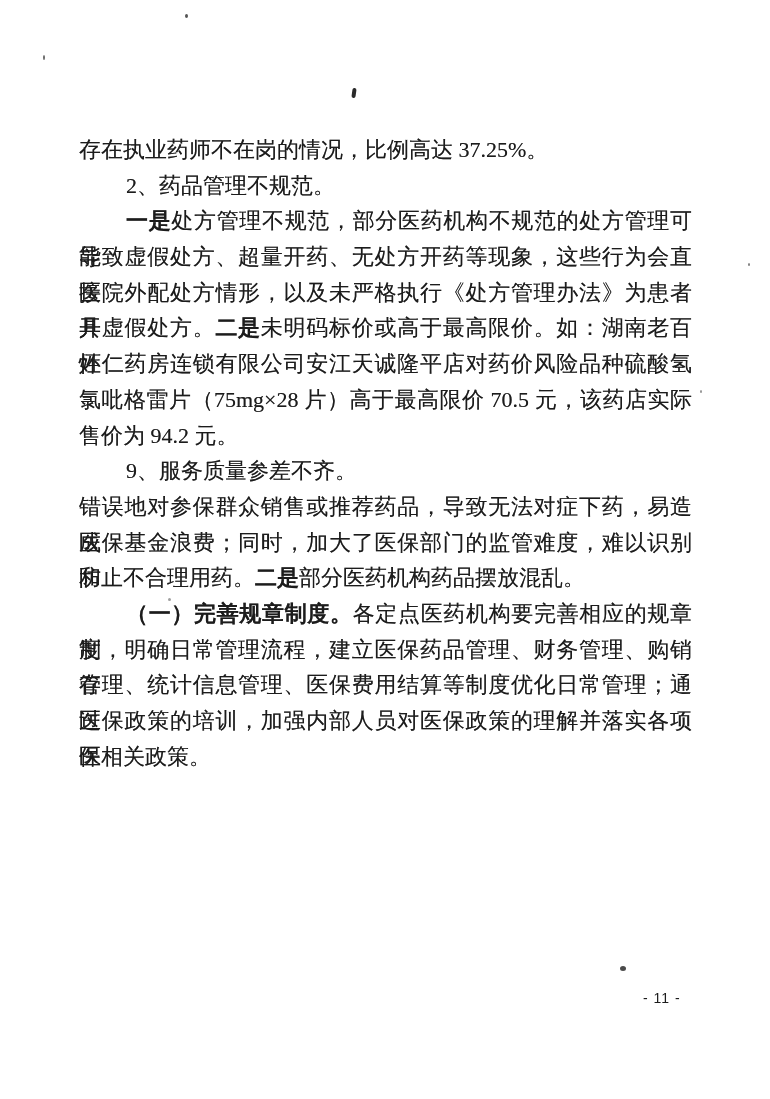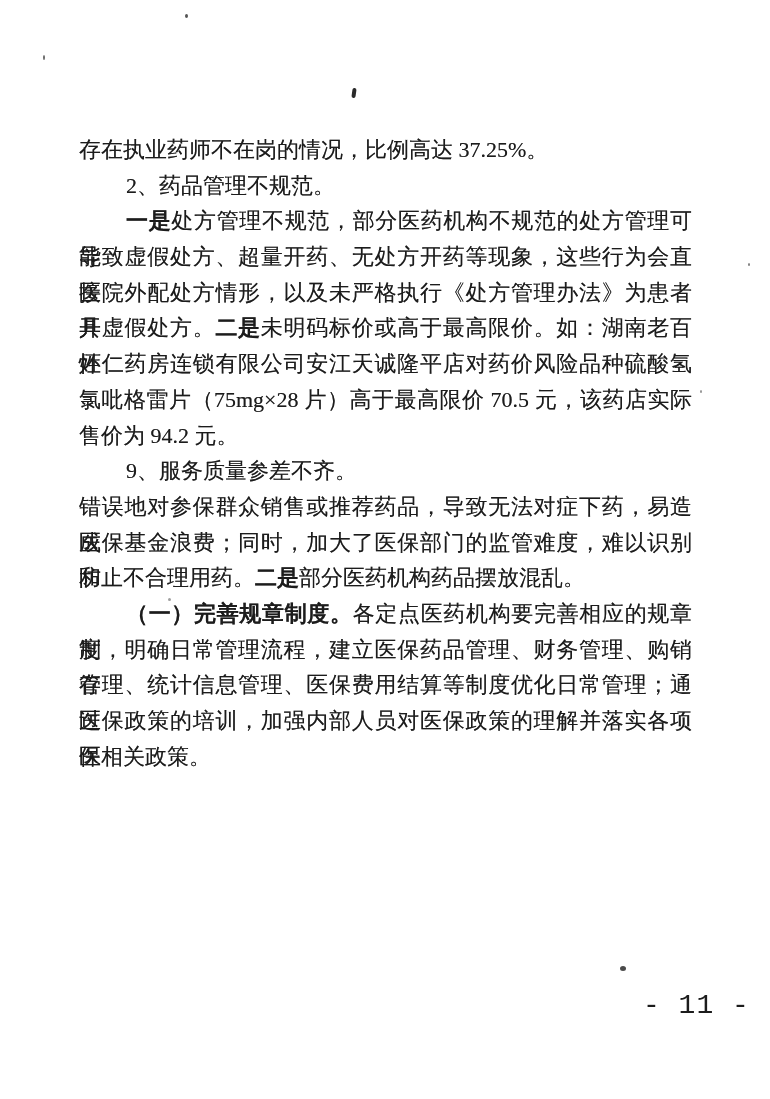--- a/index.html
+++ b/index.html
@@ -43,24 +43,24 @@
   .line--heading span {
     font-family: "Liberation Sans", "DejaVu Sans", sans-serif;
     font-weight: 700;
     letter-spacing: 2.5px;
     text-shadow: 0 0 0.6px rgba(10,10,10,0.7);
   }
   .page-number {
     position: absolute;
     left: 643px;
     top: 990px;
-    font-size: 28px;
+    font-size: 14px;
     letter-spacing: 1px;
     color: #1c1c1c;
-    font-family: Liberation Mono, monospace;
+    font-family: Liberation Sans, sans-serif;
   }
   
   .speck {
     position: absolute;
     background: #2a2a2a;
   }
   .speck--tick   { left: 352px; top: 88px;  width: 4px; height: 10px; border-radius: 2px; transform: rotate(8deg); }
   .speck--dot1   { left: 185px; top: 14px;  width: 3px; height: 4px;  border-radius: 50%; opacity: .8; }
   .speck--dot2   { left: 43px;  top: 55px;  width: 2px; height: 5px;  border-radius: 50%; opacity: .7; }
   .speck--dot3   { left: 620px; top: 966px; width: 6px; height: 5px;  border-radius: 50%; opacity: .85; }

